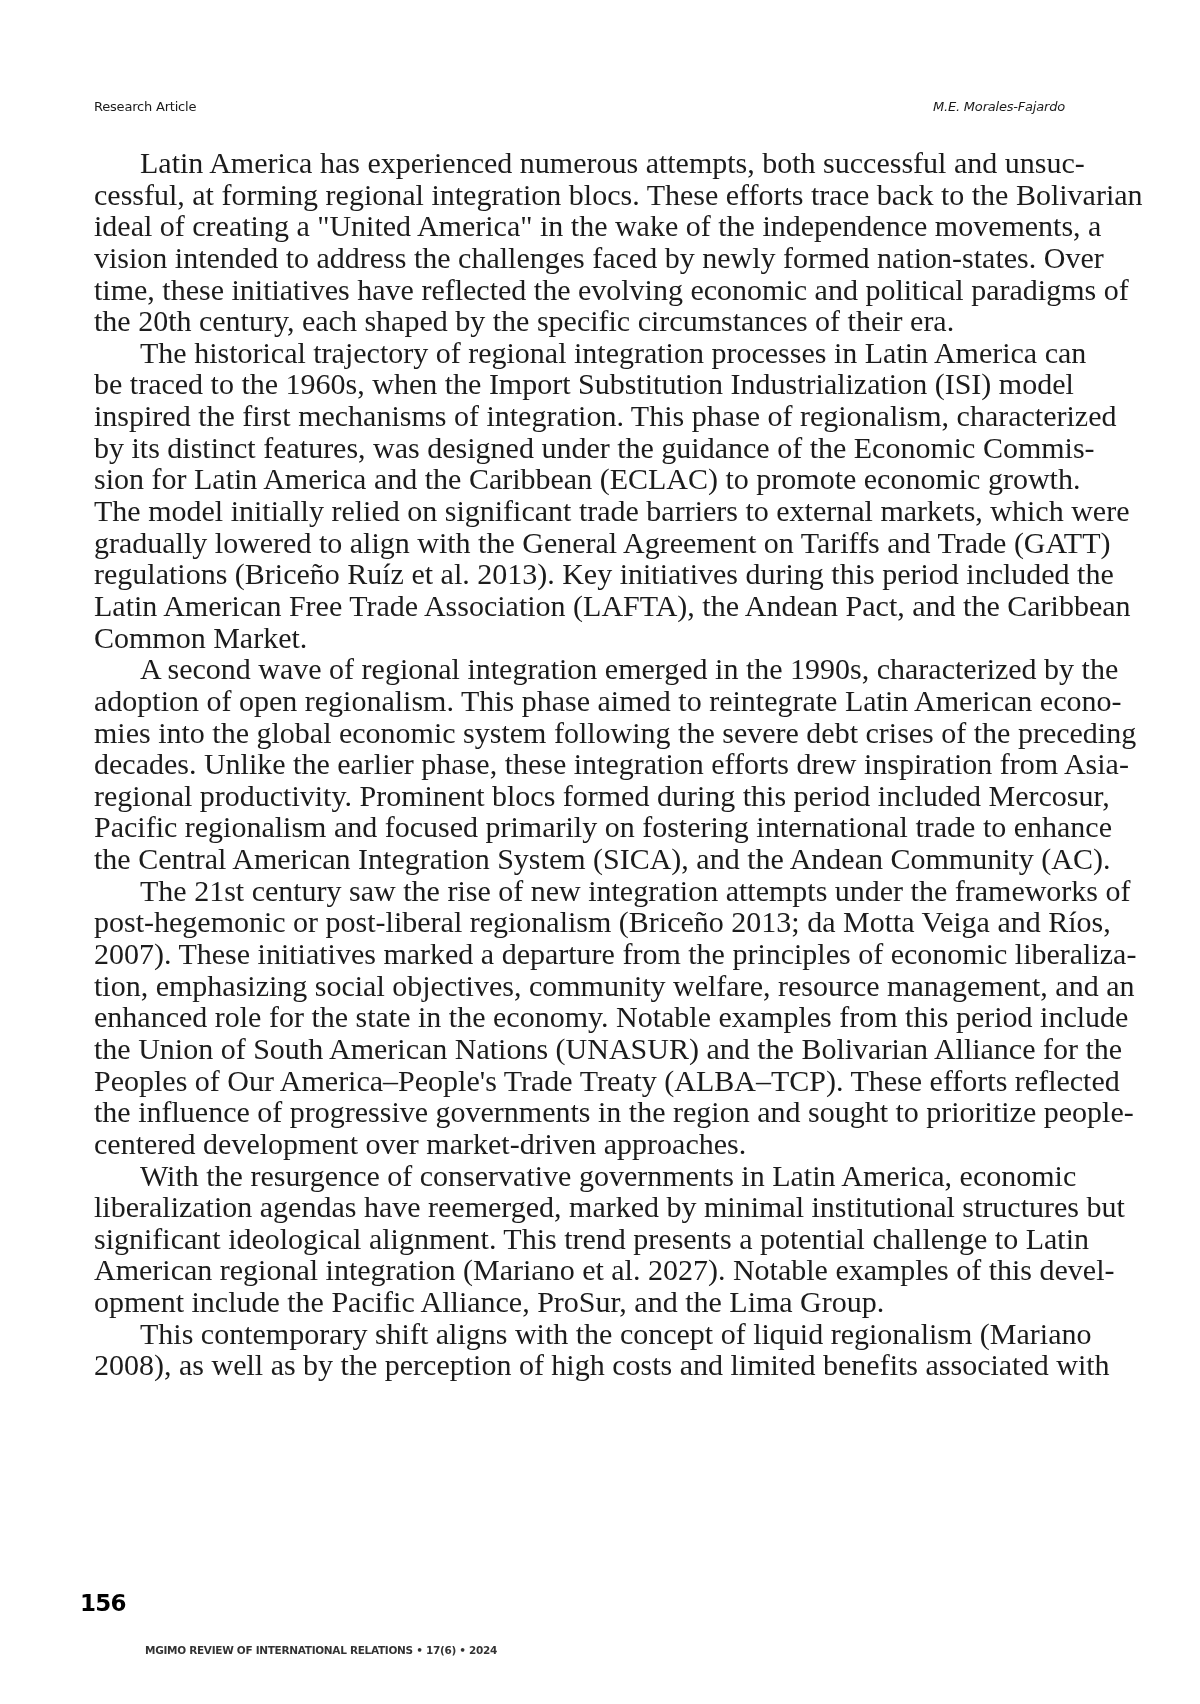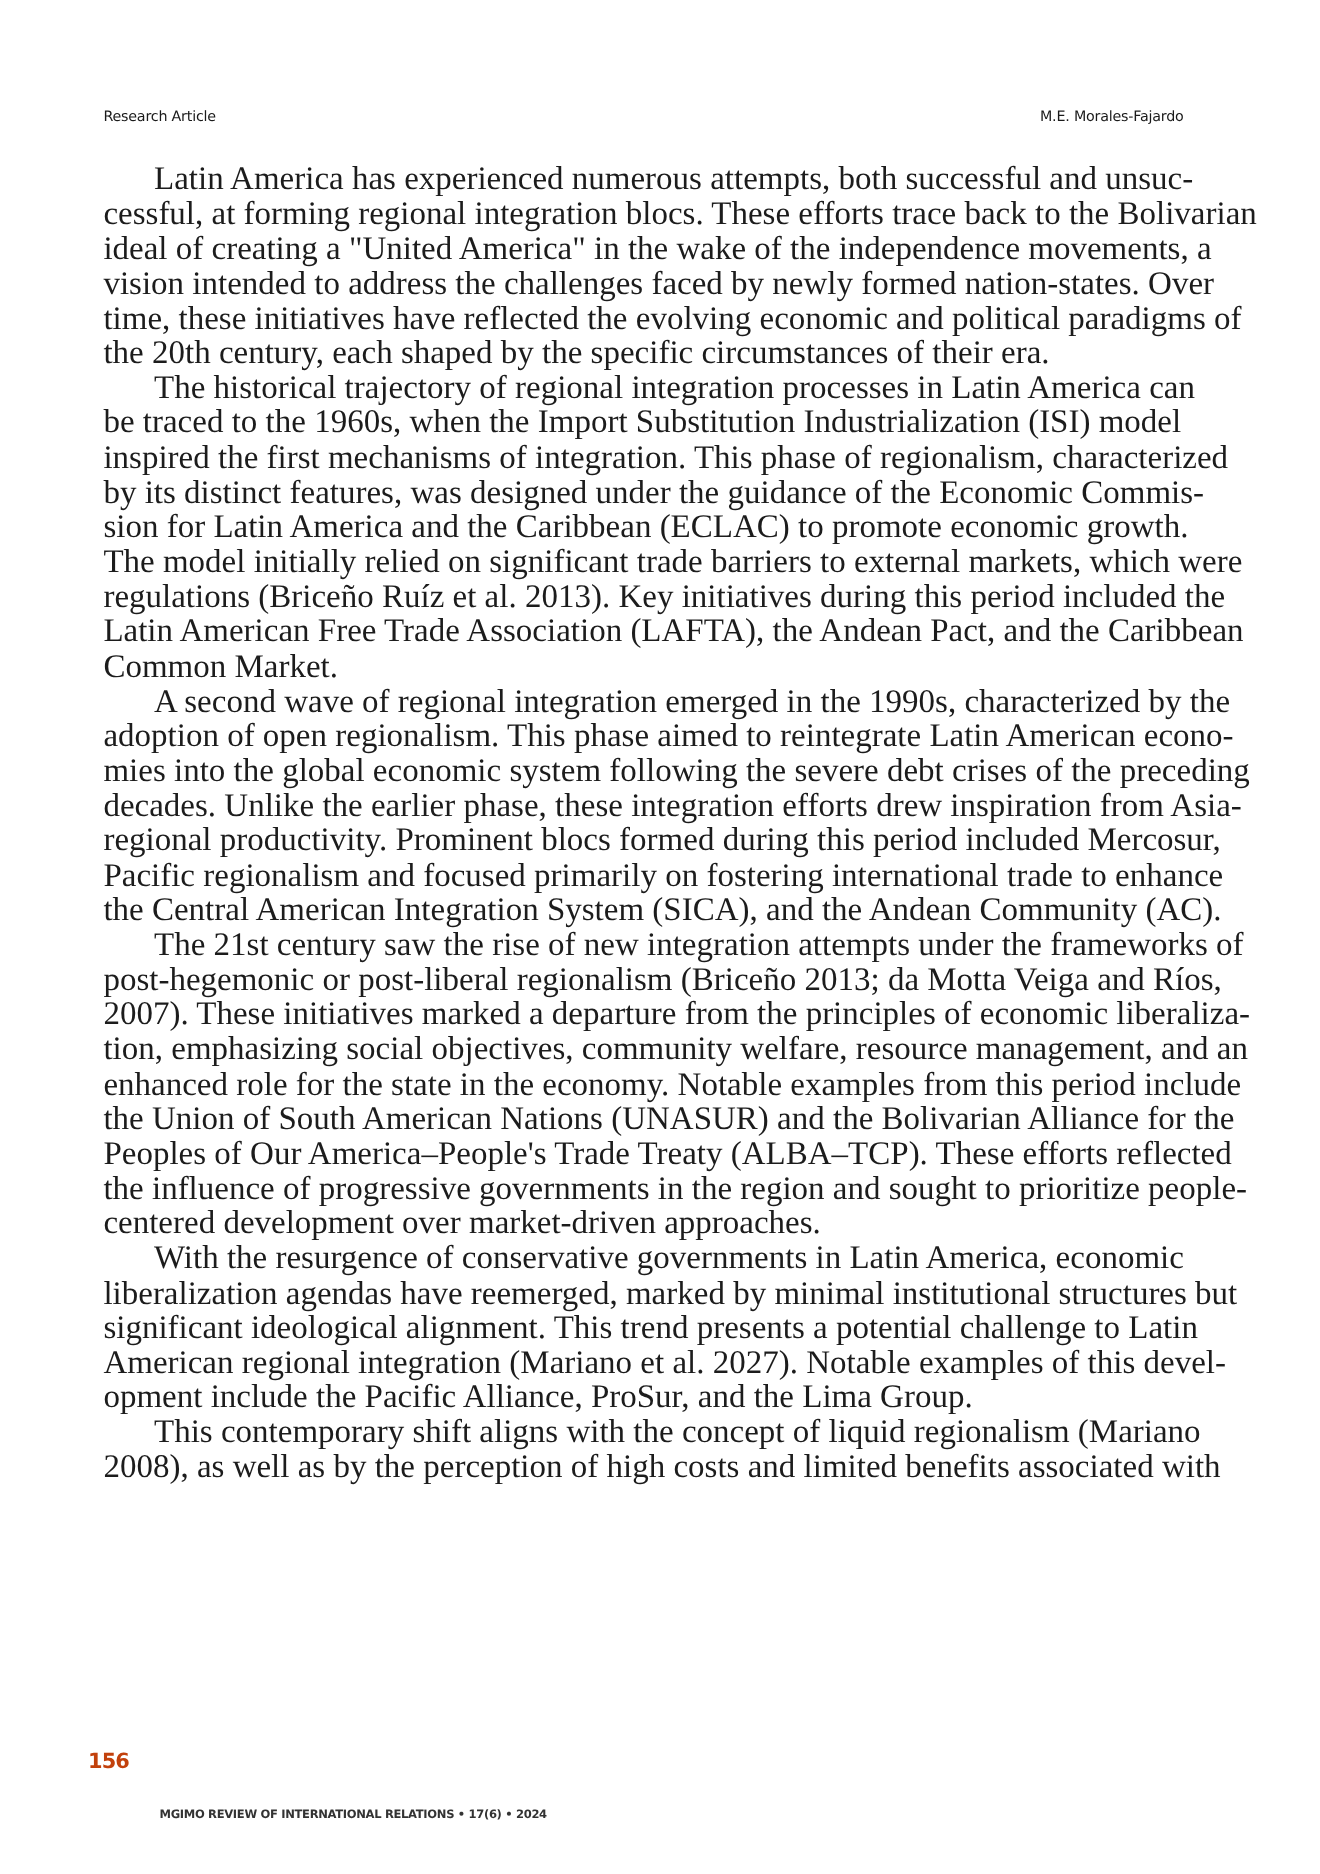--- a/index.html
+++ b/index.html
@@ -3,36 +3,36 @@
 <meta charset="utf-8">
 <style>
   html, body { margin: 0; padding: 0; background: #ffffff; }
   body { width: 1200px; height: 1704px; position: relative; overflow: hidden; }
   .page { position: absolute; left: 0; top: 0; width: 1200px; height: 1704px; background: #fff; }
   .running-head {
     position: absolute; top: 99px; font-family: "DejaVu Sans", sans-serif;
     font-size: 13px; color: #1a1a1a; letter-spacing: -0.2px;
   }
   .rh-left { left: 94px; }
-  .rh-right { right: 124px; }
+  .rh-right { right: 135px; font-style: italic; }
   .body-text {
     position: absolute; left: 94px; top: 147px; width: 978px;
     font-family: "Liberation Serif", serif; font-size: 30px;
     color: #1c1c1c; line-height: 31.65px;
   }
   .line {
     display: block; height: 31.65px; white-space: nowrap;
     text-align: justify; text-align-last: justify;
   }
   .line.last { text-align-last: left; }
   .line.indent { padding-left: 46px; }
   .folio {
     position: absolute; top: 1590px; left: 80px;
-    font-family: "DejaVu Sans", sans-serif; font-weight: bold; font-size: 19px;
-    color: #c2410c; letter-spacing: -0.8px;
+    font-family: "DejaVu Sans", sans-serif; font-weight: bold; font-size: 23px;
+    color: #000000; letter-spacing: -0.8px;
   }
   .journal {
     position: absolute; top: 1596px; left: 145px;
     font-family: "DejaVu Sans", sans-serif; font-weight: bold; font-size: 10.5px;
     color: #333; letter-spacing: -0.3px; margin-top: 48px;
   }
 </style>
 </head>
 <body>
 
@@ -49,20 +49,21 @@
         <span class="line">time, these initiatives have reflected the evolving economic and political paradigms of</span>
         <span class="line last">the 20th century, each shaped by the specific circumstances of their era.</span>
       </div>
       <div>
         <span class="line indent">The historical trajectory of regional integration processes in Latin America can</span>
         <span class="line">be traced to the 1960s, when the Import Substitution Industrialization (ISI) model</span>
         <span class="line">inspired the first mechanisms of integration. This phase of regionalism, characterized</span>
         <span class="line">by its distinct features, was designed under the guidance of the Economic Commis-</span>
         <span class="line">sion for Latin America and the Caribbean (ECLAC) to promote economic growth.</span>
         <span class="line">The model initially relied on significant trade barriers to external markets, which were</span>
+        <span class="line">gradually lowered to align with the General Agreement on Tariffs and Trade (GATT)</span>
         <span class="line">regulations (Briceño Ruíz et al. 2013). Key initiatives during this period included the</span>
         <span class="line">Latin American Free Trade Association (LAFTA), the Andean Pact, and the Caribbean</span>
         <span class="line last">Common Market.</span>
       </div>
       <div>
         <span class="line indent">A second wave of regional integration emerged in the 1990s, characterized by the</span>
         <span class="line">adoption of open regionalism. This phase aimed to reintegrate Latin American econo-</span>
         <span class="line">mies into the global economic system following the severe debt crises of the preceding</span>
         <span class="line">decades. Unlike the earlier phase, these integration efforts drew inspiration from Asia-</span>
         <span class="line">regional productivity. Prominent blocs formed during this period included Mercosur,</span>

